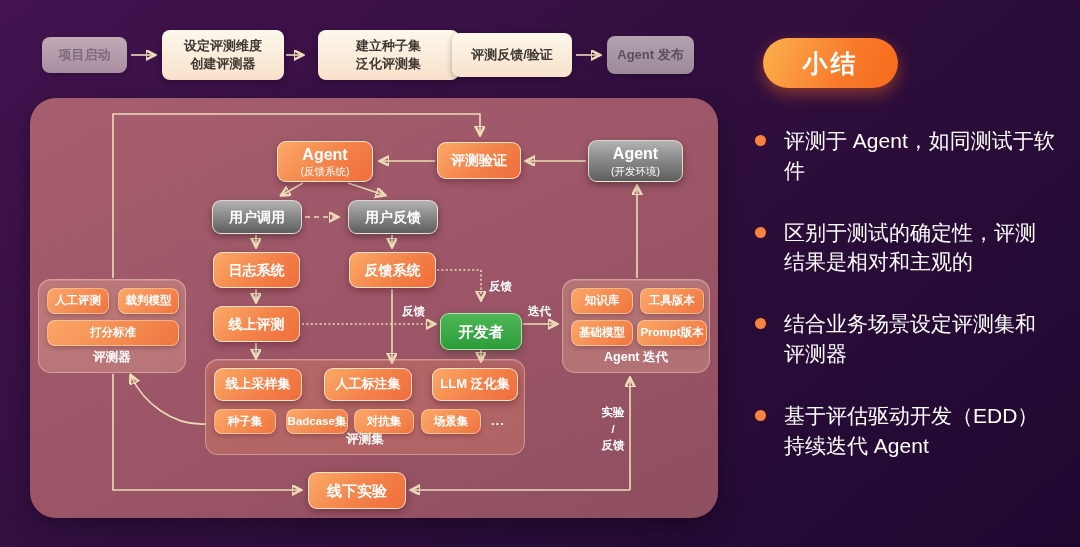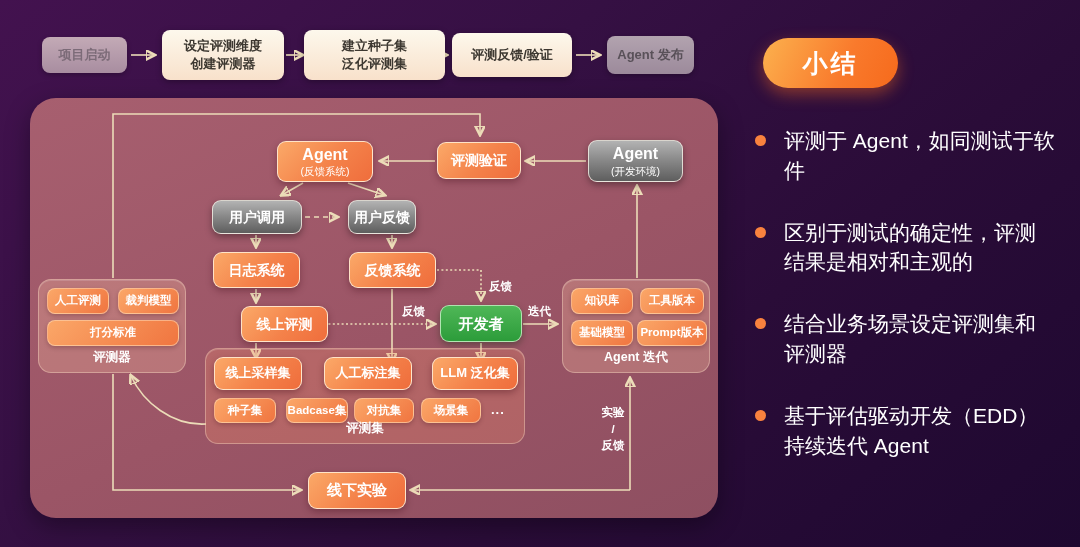--- a/index.html
+++ b/index.html
@@ -144,21 +144,21 @@
     <path d="M206,424 C172,426 143,402 131,376" marker-end="url(#ah)"></path>
   </svg>
 
   <div class="abs step step-muted" style="left:42px;top:37px;width:85px;height:36px;">
     <span class="pre">项目启动</span>
   </div>
   <div class="abs step step-cream" style="left:162px;top:30px;width:122px;height:50px;">
     <span class="pre">设定评测维度
 创建评测器</span>
   </div>
-  <div class="abs step step-cream" style="left:304px;top:30px;width:141px;height:50px;">
+  <div class="abs step step-cream" style="left:318px;top:30px;width:141px;height:50px;">
     <span class="pre">建立种子集
 泛化评测集</span>
   </div>
   <div class="abs step step-gray" style="left:607px;top:36px;width:87px;height:38px;">
     <span class="pre">Agent 发布</span>
   </div>
   <div class="abs step step-cream" style="left:452px;top:33px;width:120px;height:44px;">
     <span class="pre">评测反馈/验证</span>
   </div>
 
@@ -191,36 +191,36 @@
   <div class="abs node node-orange" style="left:437px;top:142px;width:84px;height:37px;">
     <span>评测验证</span>
   </div>
   <div class="abs node node-gray" style="left:588px;top:140px;width:95px;height:42px;">
     <span class="node-title">Agent</span>
     <span class="node-sub">(开发环境)</span>
   </div>
   <div class="abs node node-gray" style="left:212px;top:200px;width:90px;height:34px;">
     <span>用户调用</span>
   </div>
-  <div class="abs node node-gray" style="left:348px;top:200px;width:68px;height:34px;">
+  <div class="abs node node-gray" style="left:348px;top:200px;width:90px;height:34px;">
     <span>用户反馈</span>
   </div>
   <div class="abs node node-orange" style="left:349px;top:252px;width:87px;height:36px;">
     <span>反馈系统</span>
   </div>
   <div class="abs node node-orange" style="left:213px;top:252px;width:87px;height:36px;">
     <span>日志系统</span>
   </div>
-  <div class="abs node node-orange" style="left:213px;top:306px;width:87px;height:36px;margin-left:28px;">
+  <div class="abs node node-orange" style="left:213px;top:306px;width:87px;height:36px;">
     <span>线上评测</span>
   </div>
-  <div class="abs node node-green" style="left:440px;top:305px;width:82px;height:37px;">
+  <div class="abs node node-green" style="left:440px;top:313px;width:82px;height:37px;">
     <span>开发者</span>
   </div>
-  <div class="abs node node-orange" style="left:308px;top:472px;width:98px;height:37px;font-size:15px;font-family:Liberation Serif, serif;">
+  <div class="abs node node-orange" style="left:308px;top:472px;width:98px;height:37px;font-size:15px;">
     <span>线下实验</span>
   </div>
 
   <div class="abs group" style="left:38px;top:279px;width:148px;height:94px;">
     <div class="abs node node-orange-sm" style="left:8px;top:8px;width:62px;height:26px;">
       <span>人工评测</span>
     </div>
     <div class="abs node node-orange-sm" style="left:79px;top:8px;width:61px;height:26px;">
       <span>裁判模型</span>
     </div>
@@ -239,21 +239,21 @@
     </div>
     <div class="abs node node-orange-sm" style="left:8px;top:40px;width:62px;height:26px;">
       <span>基础模型</span>
     </div>
     <div class="abs node node-orange-sm" style="left:74px;top:40px;width:70px;height:26px;justify-content:center;">
       <span>Prompt版本</span>
     </div>
     <div class="group-label" style="bottom:6px;">Agent 迭代</div>
   </div>
 
-  <div class="abs group group-sets" style="left:205px;top:348px;width:320px;height:96px;">
+  <div class="abs group group-sets" style="left:205px;top:359px;width:320px;height:96px;">
     <div class="abs node node-orange" style="left:8px;top:8px;width:88px;height:33px;font-size:13px;">
       <span>线上采样集</span>
     </div>
     <div class="abs node node-orange" style="left:118px;top:8px;width:88px;height:33px;font-size:13px;justify-content:center;">
       <span>人工标注集</span>
     </div>
     <div class="abs node node-orange" style="left:226px;top:8px;width:86px;height:33px;font-size:13px;">
       <span>LLM 泛化集</span>
     </div>
     <div class="abs node node-orange-sm" style="left:8px;top:49px;width:62px;height:25px;">

